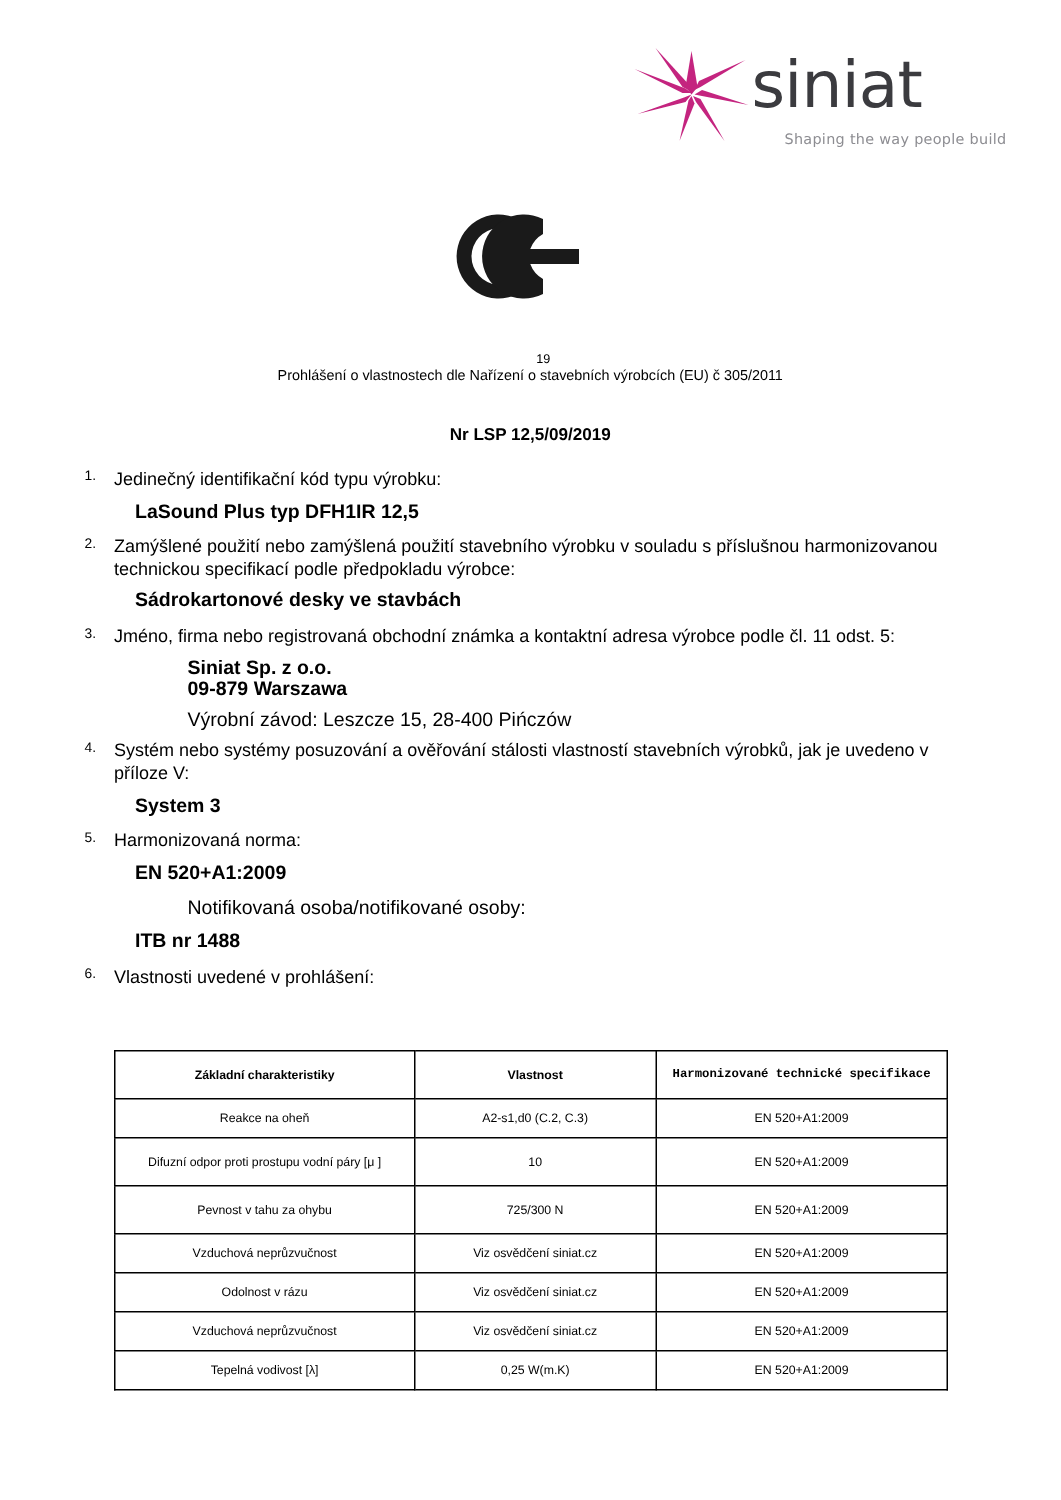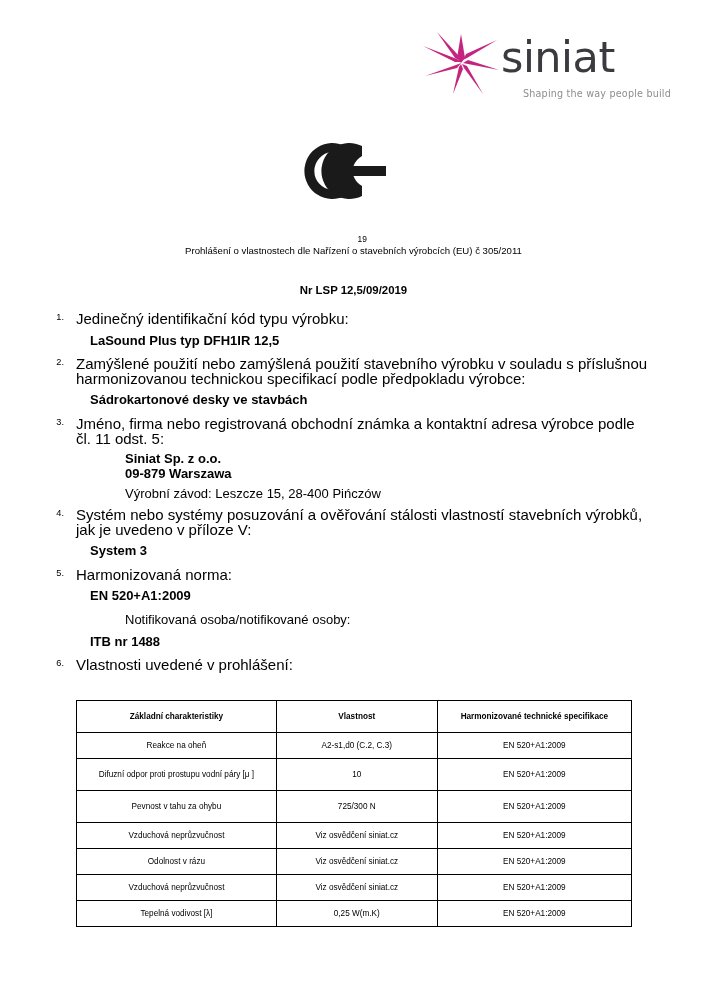--- a/index.html
+++ b/index.html
@@ -118,21 +118,21 @@
   }
   .clause .num {
     position: absolute;
     left: 46px;
     top: 0;
     width: 18px;
     text-align: right;
     font-size: 9.2px;
   }
   .clause .text {
-    font-size: 15px;
+    font-size: 12px;
     line-height: 14.6px;
   }
   .sub {
     padding-left: 90px;
     padding-right: 58px;
     font-size: 13px;
     line-height: 14.6px;
     margin-top: 7px;
     margin-bottom: 9px;
   }
@@ -164,21 +164,21 @@
     font-weight: bold;
     height: 28px;
   }
   table.props td {
     height: 26px;
   }
   table.props td.tall,
   table.props th.tall { height: 32px; }
   .col1 { width: 36%; }
   .col2 { width: 29%; }
-  .col3 { width: 35%; }
+  .col3 { width: 35%; font-family: Liberation Mono, monospace; }
 </style>
 </head>
 <body>
 
 <div class="page">
 
   <div class="logo-block">
     <div class="logo-mark">
       <svg viewBox="0 0 76 62" width="76" height="62" aria-hidden="true">
         <g fill="#c4247f">

